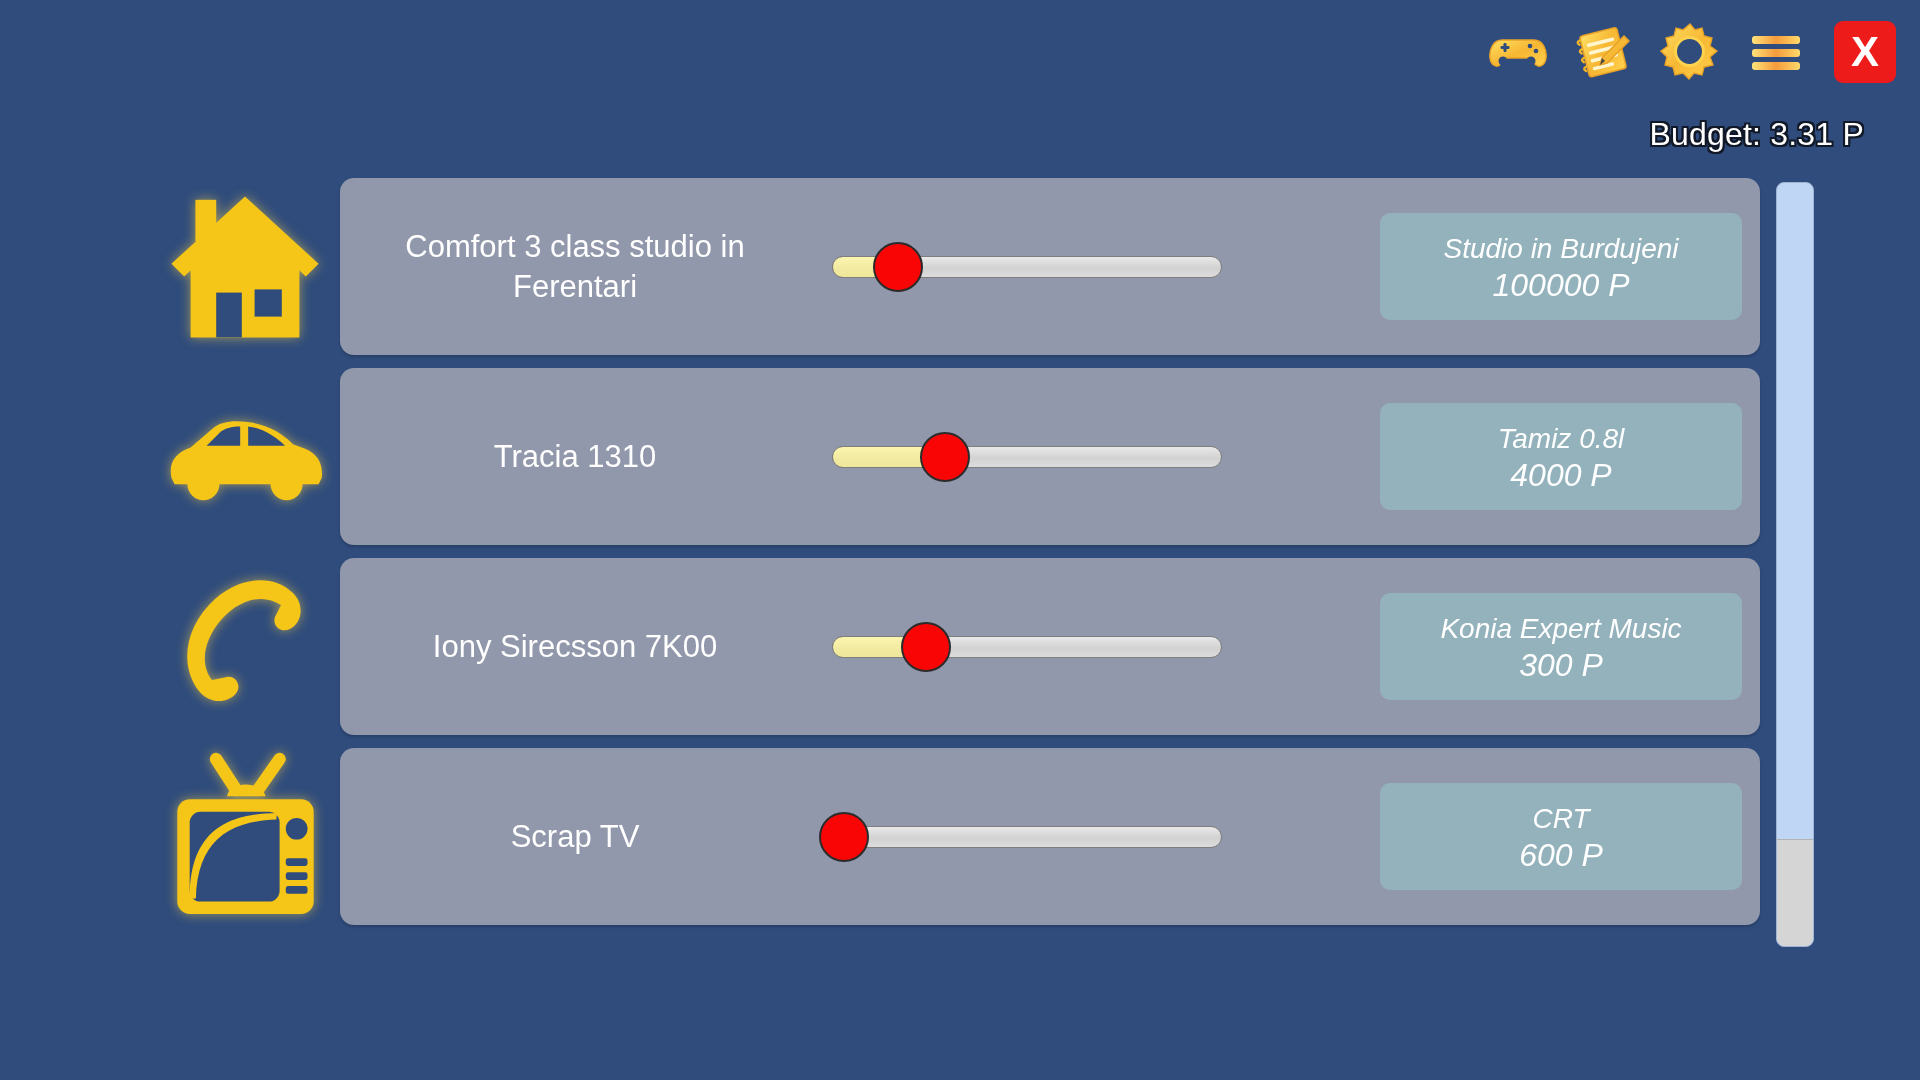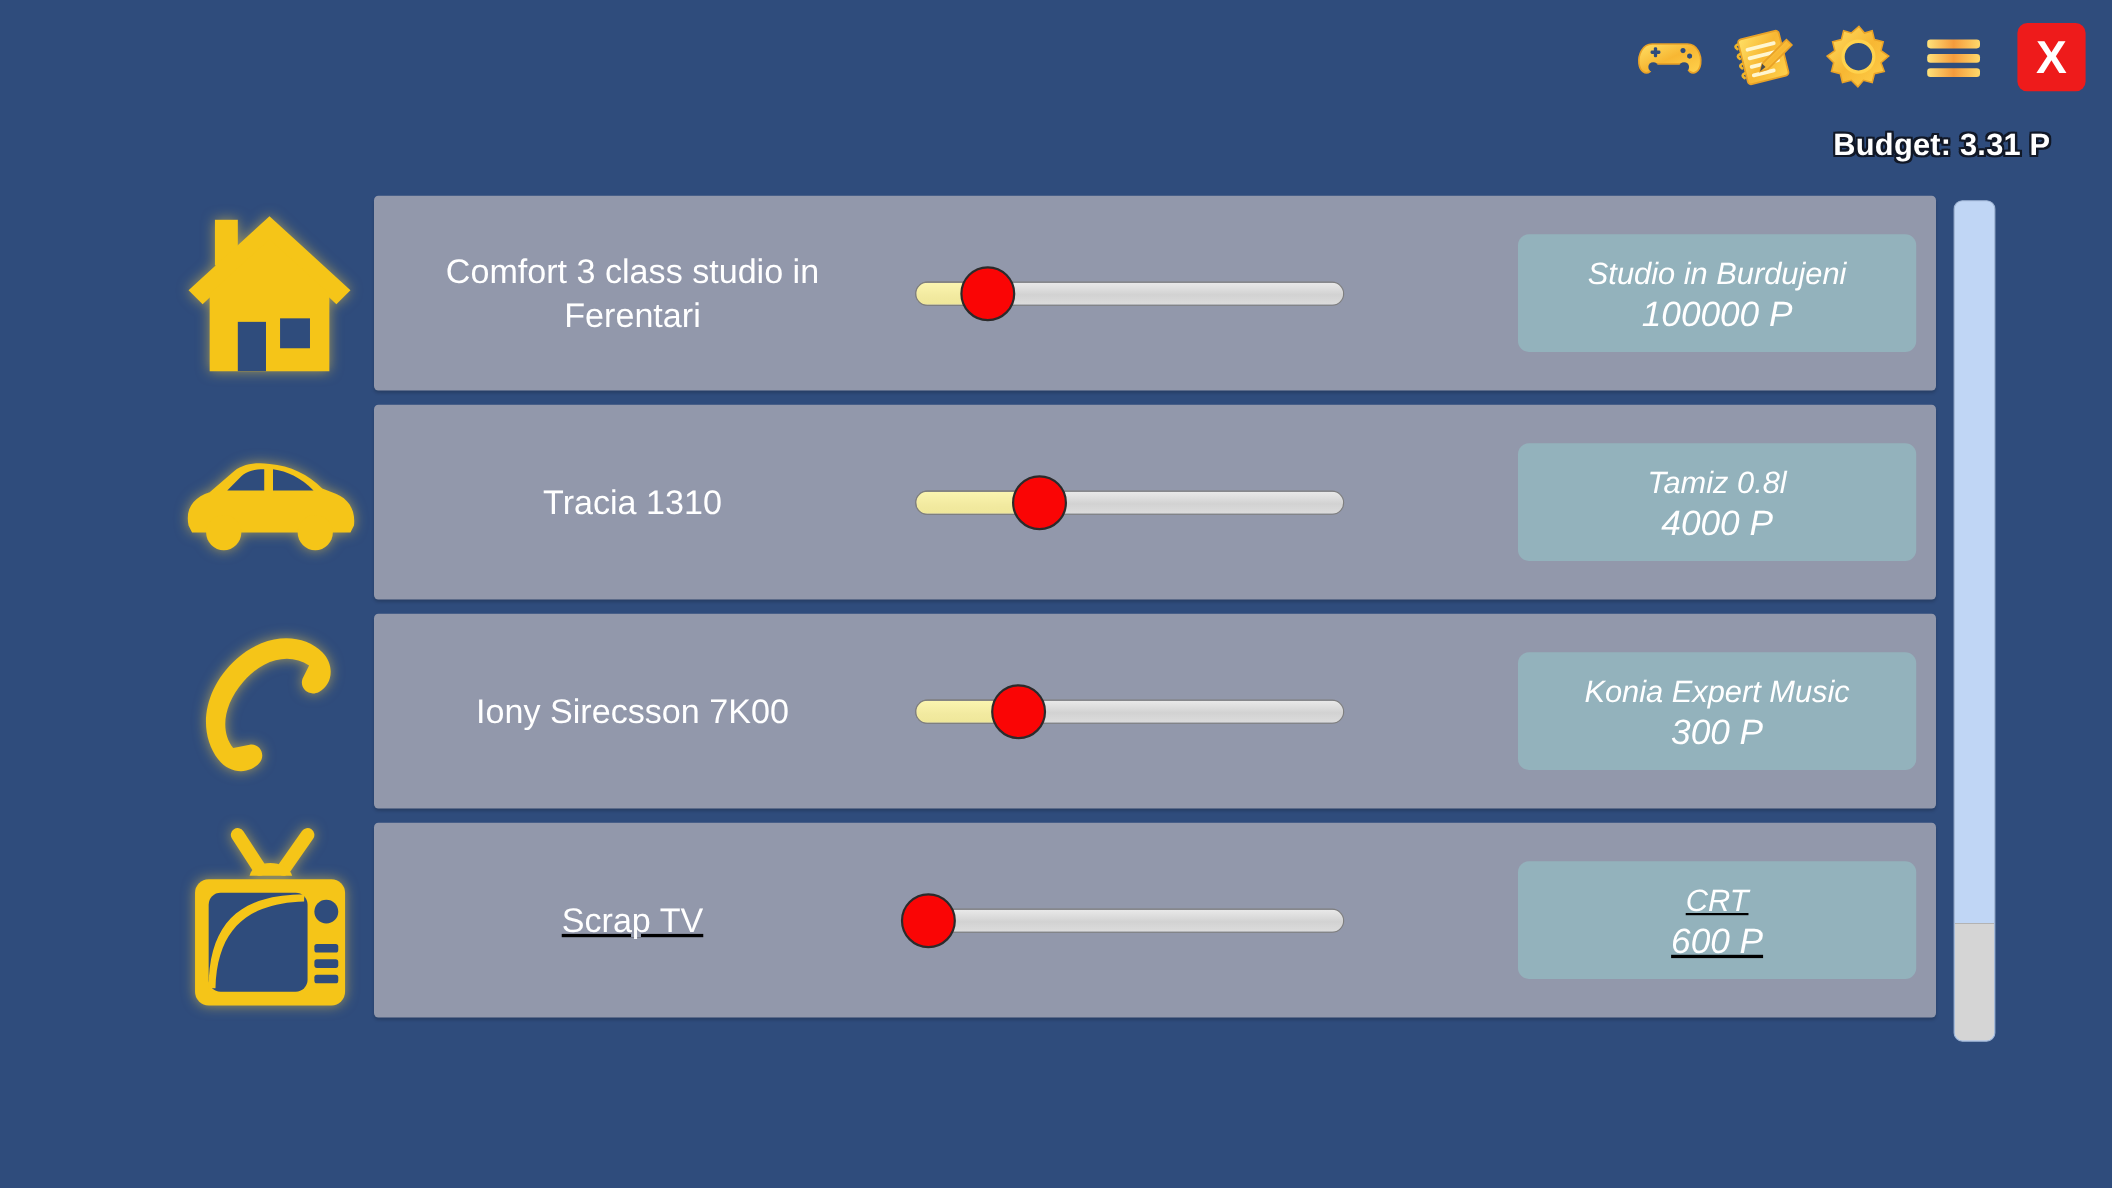--- a/index.html
+++ b/index.html
@@ -53,22 +53,22 @@
     font-weight: bold;
     font-family: "Liberation Sans", sans-serif;
     cursor: pointer;
     margin-left: 4px;
   }
   .budget {
     position: absolute;
     top: 116px;
     right: 56px;
     color: #ffffff;
-    font-size: 28px;
-    font-weight: bold;
+    font-size: 32px;
+    font-weight: normal;
     letter-spacing: 0.2px;
     text-shadow:
       -2px -2px 0 #111827, 2px -2px 0 #111827,
       -2px  2px 0 #111827, 2px  2px 0 #111827,
       0 2px 0 #111827, 2px 0 0 #111827,
       -2px 0 0 #111827, 0 -2px 0 #111827;
     pointer-events: auto;
     white-space: nowrap;
   }
 
@@ -96,21 +96,21 @@
     align-items: center;
     justify-content: center;
   }
   .row-icon svg {
     filter: drop-shadow(0 0 6px rgba(255, 214, 66, 0.55));
   }
   .card {
     flex: 1;
     height: 177px;
     background: #9298ab;
-    border-radius: 4px;
+    border-radius: 14px;
     display: flex;
     align-items: center;
     box-shadow: 0 2px 3px rgba(0,0,0,0.18);
     box-sizing: border-box;
     padding: 0 18px 0 0;
   }
   .item-name {
     width: 470px;
     min-width: 470px;
     text-align: center;
@@ -345,21 +345,21 @@
         <div class="slider-fill" style="width:24%"></div>
         <div class="slider-thumb" style="left:24%"></div>
       </div>
       <div class="price-box">
         <div class="price-title">Konia Expert Music</div>
         <div class="price-value">300 P</div>
       </div>
     </div>
   </div>
 
-  <div class="row" style="top:570px;text-decoration:underline;">
+  <div class="row" style="top:570px;">
     <div class="row-icon">
       <svg width="155" height="175" viewBox="0 0 100 112">
         <g stroke="#f5c518" stroke-width="8" stroke-linecap="round" fill="none">
           <path d="M31 6 L44 26"></path>
           <path d="M72 6 L58 26"></path>
         </g>
         <path d="M38 30 C40 20 60 20 63 30 Z" fill="#f5c518"></path>
         <rect x="6" y="32" width="88" height="74" rx="8" fill="#f5c518"></rect>
         <rect x="14" y="40" width="58" height="58" rx="7" fill="#2f4c7c"></rect>
         <path d="M16 96 C16 58 36 44 70 43 L70 41 C34 41 14 56 14 96 Z" fill="#f5c518"></path>

